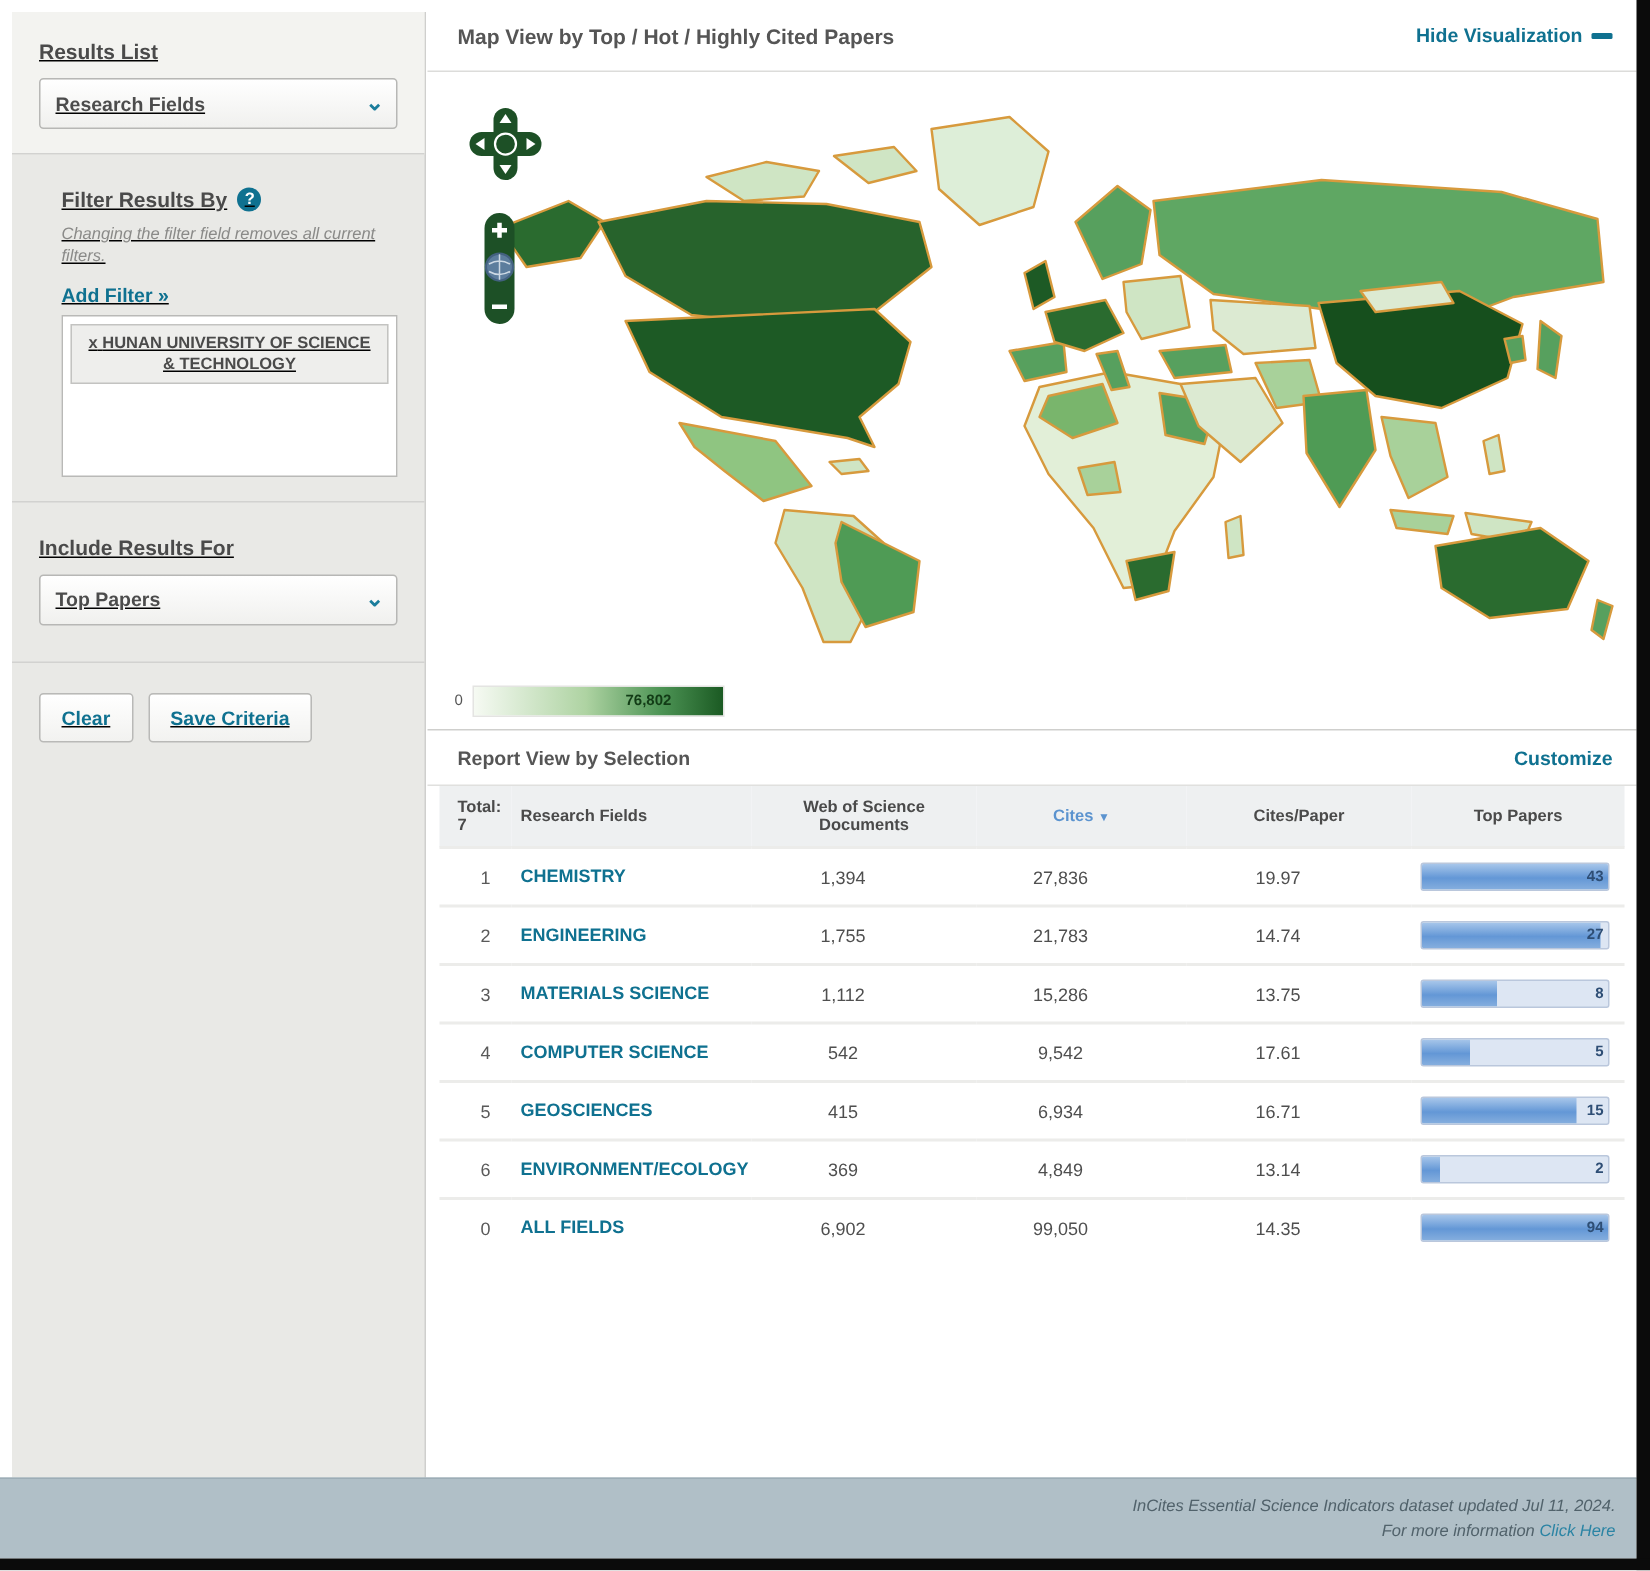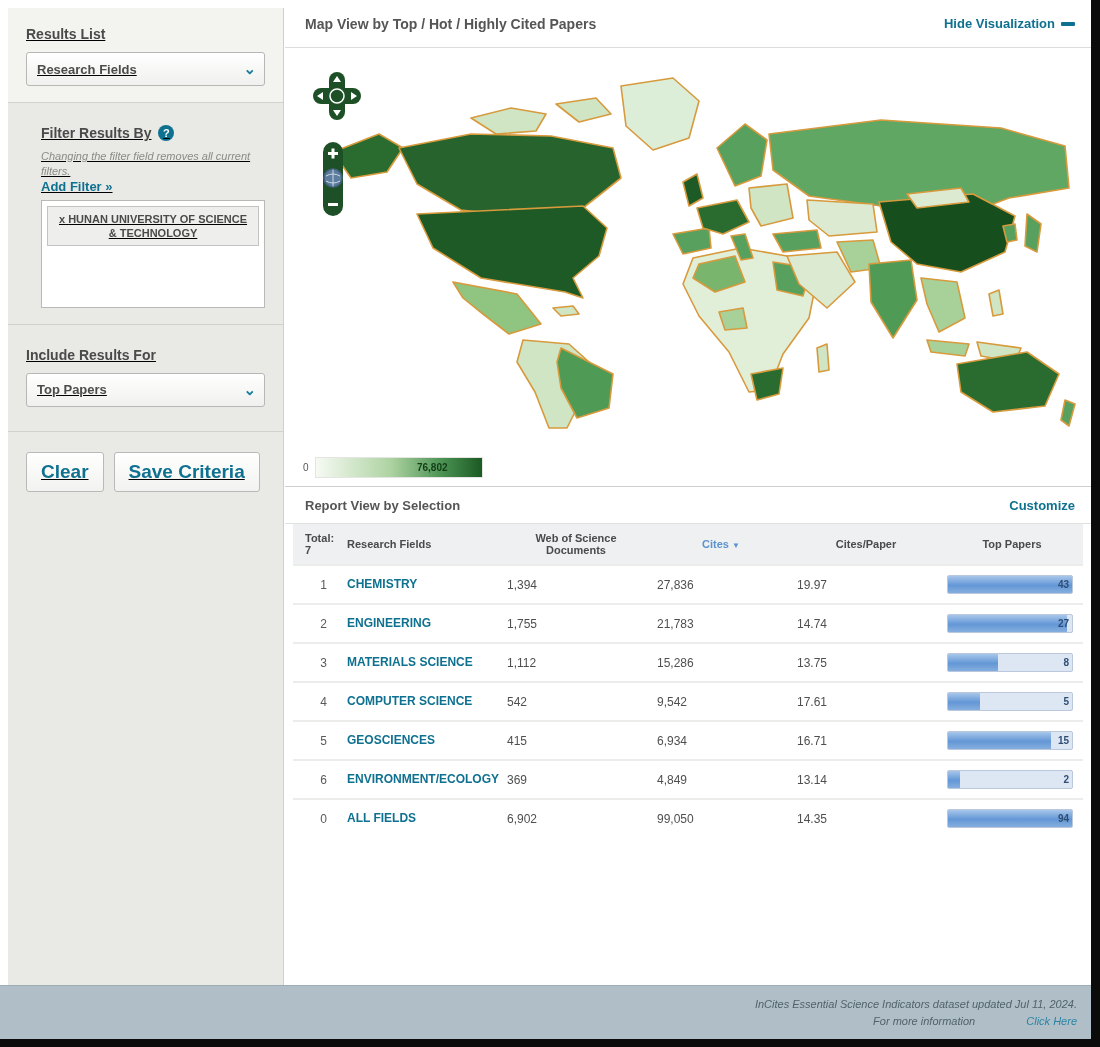--- a/index.html
+++ b/index.html
@@ -13,26 +13,26 @@
   #sidebar { position:absolute; left:8px; top:8px; width:276px; height:977px; background:#e9e9e6; border-right:1px solid #cfcfcd;text-decoration:underline; }
   .sb-section { padding:16px 18px; border-bottom:1px solid #d2d2d0; }
   .sb-section.first { background:#f3f3f0; padding-top:18px; }
   .sb-label { font-size:14px; font-weight:bold; color:#4a4a4a; margin-bottom:10px; }
   .dropdown { position:relative; height:34px; background:linear-gradient(#ffffff,#f0f0ee); border:1px solid #b7b7b5; border-radius:3px; display:flex; align-items:center; padding:0 30px 0 10px; cursor:pointer; }
   .dropdown .dd-text { font-size:13px; font-weight:bold; color:#4c4c4c; }
   .dd-chev { position:absolute; right:8px; top:9px; color:#1b7d9c; font-size:15px; font-weight:bold; line-height:14px; }
   .filter-head { display:flex; align-items:center; gap:7px; margin-bottom:8px; }
   .filter-head .sb-label { margin:0; }
   .help-circle { width:16px; height:16px; border-radius:50%; background:#0f7190; color:#fff; font-size:11px; font-weight:bold; text-align:center; line-height:16px; }
-  .sb-note { font-size:11px; font-style:italic; color:#8a8a88; line-height:1.35; margin-bottom:0; }
+  .sb-note { font-size:11px; font-style:italic; color:#8a8a88; line-height:1.35; margin-bottom:10px; }
   .add-filter { font-size:13px; font-weight:bold; color:#0f7190; margin-bottom:6px; cursor:pointer; }
   .filter-listbox { background:#ffffff; border:1px solid #b9b9b7; height:108px; padding:5px; }
   .filter-tag { border:1px solid #c3c3c1; background:#eeeeec; padding:5px 6px; font-size:11px; font-weight:bold; color:#4a4a4a; text-align:center; line-height:1.3; cursor:pointer; }
   .btn-row { display:flex; gap:10px; padding:20px 18px; }
-  .btn { background:linear-gradient(#ffffff,#f2f2f0); border:1px solid #b9b9b7; border-radius:3px; padding:8px 14px; font-size:19px; font-weight:bold; color:#0f7190; cursor:pointer; }
+  .btn { background:linear-gradient(#ffffff,#f2f2f0); border:1px solid #b9b9b7; border-radius:3px; padding:8px 14px; font-size:13px; font-weight:bold; color:#0f7190; cursor:pointer; }
 
   
   #main { position:absolute; left:285px; top:0; width:806px; height:985px; background:#ffffff; }
   .panel-header { height:48px; display:flex; align-items:center; justify-content:space-between; padding:0 16px 0 20px; border-bottom:1px solid #dcdcda; }
   .panel-title { font-size:14px; font-weight:bold; color:#555555; }
   .panel-link { font-size:13px; font-weight:bold; color:#0f7190; cursor:pointer; display:flex; align-items:center; gap:6px; }
   .minus-glyph { display:inline-block; width:14px; height:4px; background:#0f7190; border-radius:1px; }
 
   
   #map-region { position:relative; height:400px; background:#ffffff; }
@@ -57,30 +57,30 @@
   th.c-field { width:160px; text-align:left; }
   th.c-docs { width:150px; text-align:center; }
   th.c-cites { width:140px; }
   th.c-cpp { width:150px; text-align:center; }
   th.c-top { width:142px; text-align:center; }
   .cites-th { color:#5b93cf; cursor:pointer; }
   .sort-arrow { font-size:8px; color:#5b93cf; }
   tbody td { background:#ffffff; border-top:2px solid #ececea; padding:9px 6px; font-size:12px; color:#4f4f4f; vertical-align:middle; }
   td.c-rank { text-align:right; padding-right:14px; color:#5a5a5a; }
   td.c-field a { color:#0f7190; font-weight:bold; font-size:12px; text-decoration:none; cursor:pointer; line-height:1.2; display:inline-block; }
-  td.c-docs, td.c-cites, td.c-cpp { text-align:left; padding-right:34px; }
+  td.c-docs, td.c-cites, td.c-cpp { text-align:center; padding-right:34px; }
   td.c-top { padding-right:10px; }
   .bar-track { position:relative; height:19px; background:#dde6f3; border:1px solid #bac7dc; border-radius:2px; overflow:hidden; }
   .bar-fill { position:absolute; left:0; top:0; bottom:0; background:linear-gradient(#a7c6ea,#6397d6 55%,#85aede); }
   .bar-label { position:absolute; right:3px; top:3px; font-size:10px; font-weight:bold; color:#2e4e75; }
 
   
   #footer { position:absolute; left:0; bottom:8px; width:1091px; height:54px; background:#b0bfc7; border-top:1px solid #9dadb6; }
   .footer-text { position:absolute; right:14px; top:10px; text-align:right; font-size:11px; font-style:italic; color:#51626b; line-height:1.5; }
-  .footer-text a { color:#2b84a4; font-style:italic; text-decoration:none; cursor:pointer;margin-left:48px; }
+  .footer-text a { color:#2b84a4; font-style:italic; text-decoration:none; cursor:pointer; }
 </style>
 </head>
 <body>
 
 <div id="frame">
 
   <div id="sidebar">
 
     <div class="sb-section first">
       <div class="sb-label">Results List</div>

